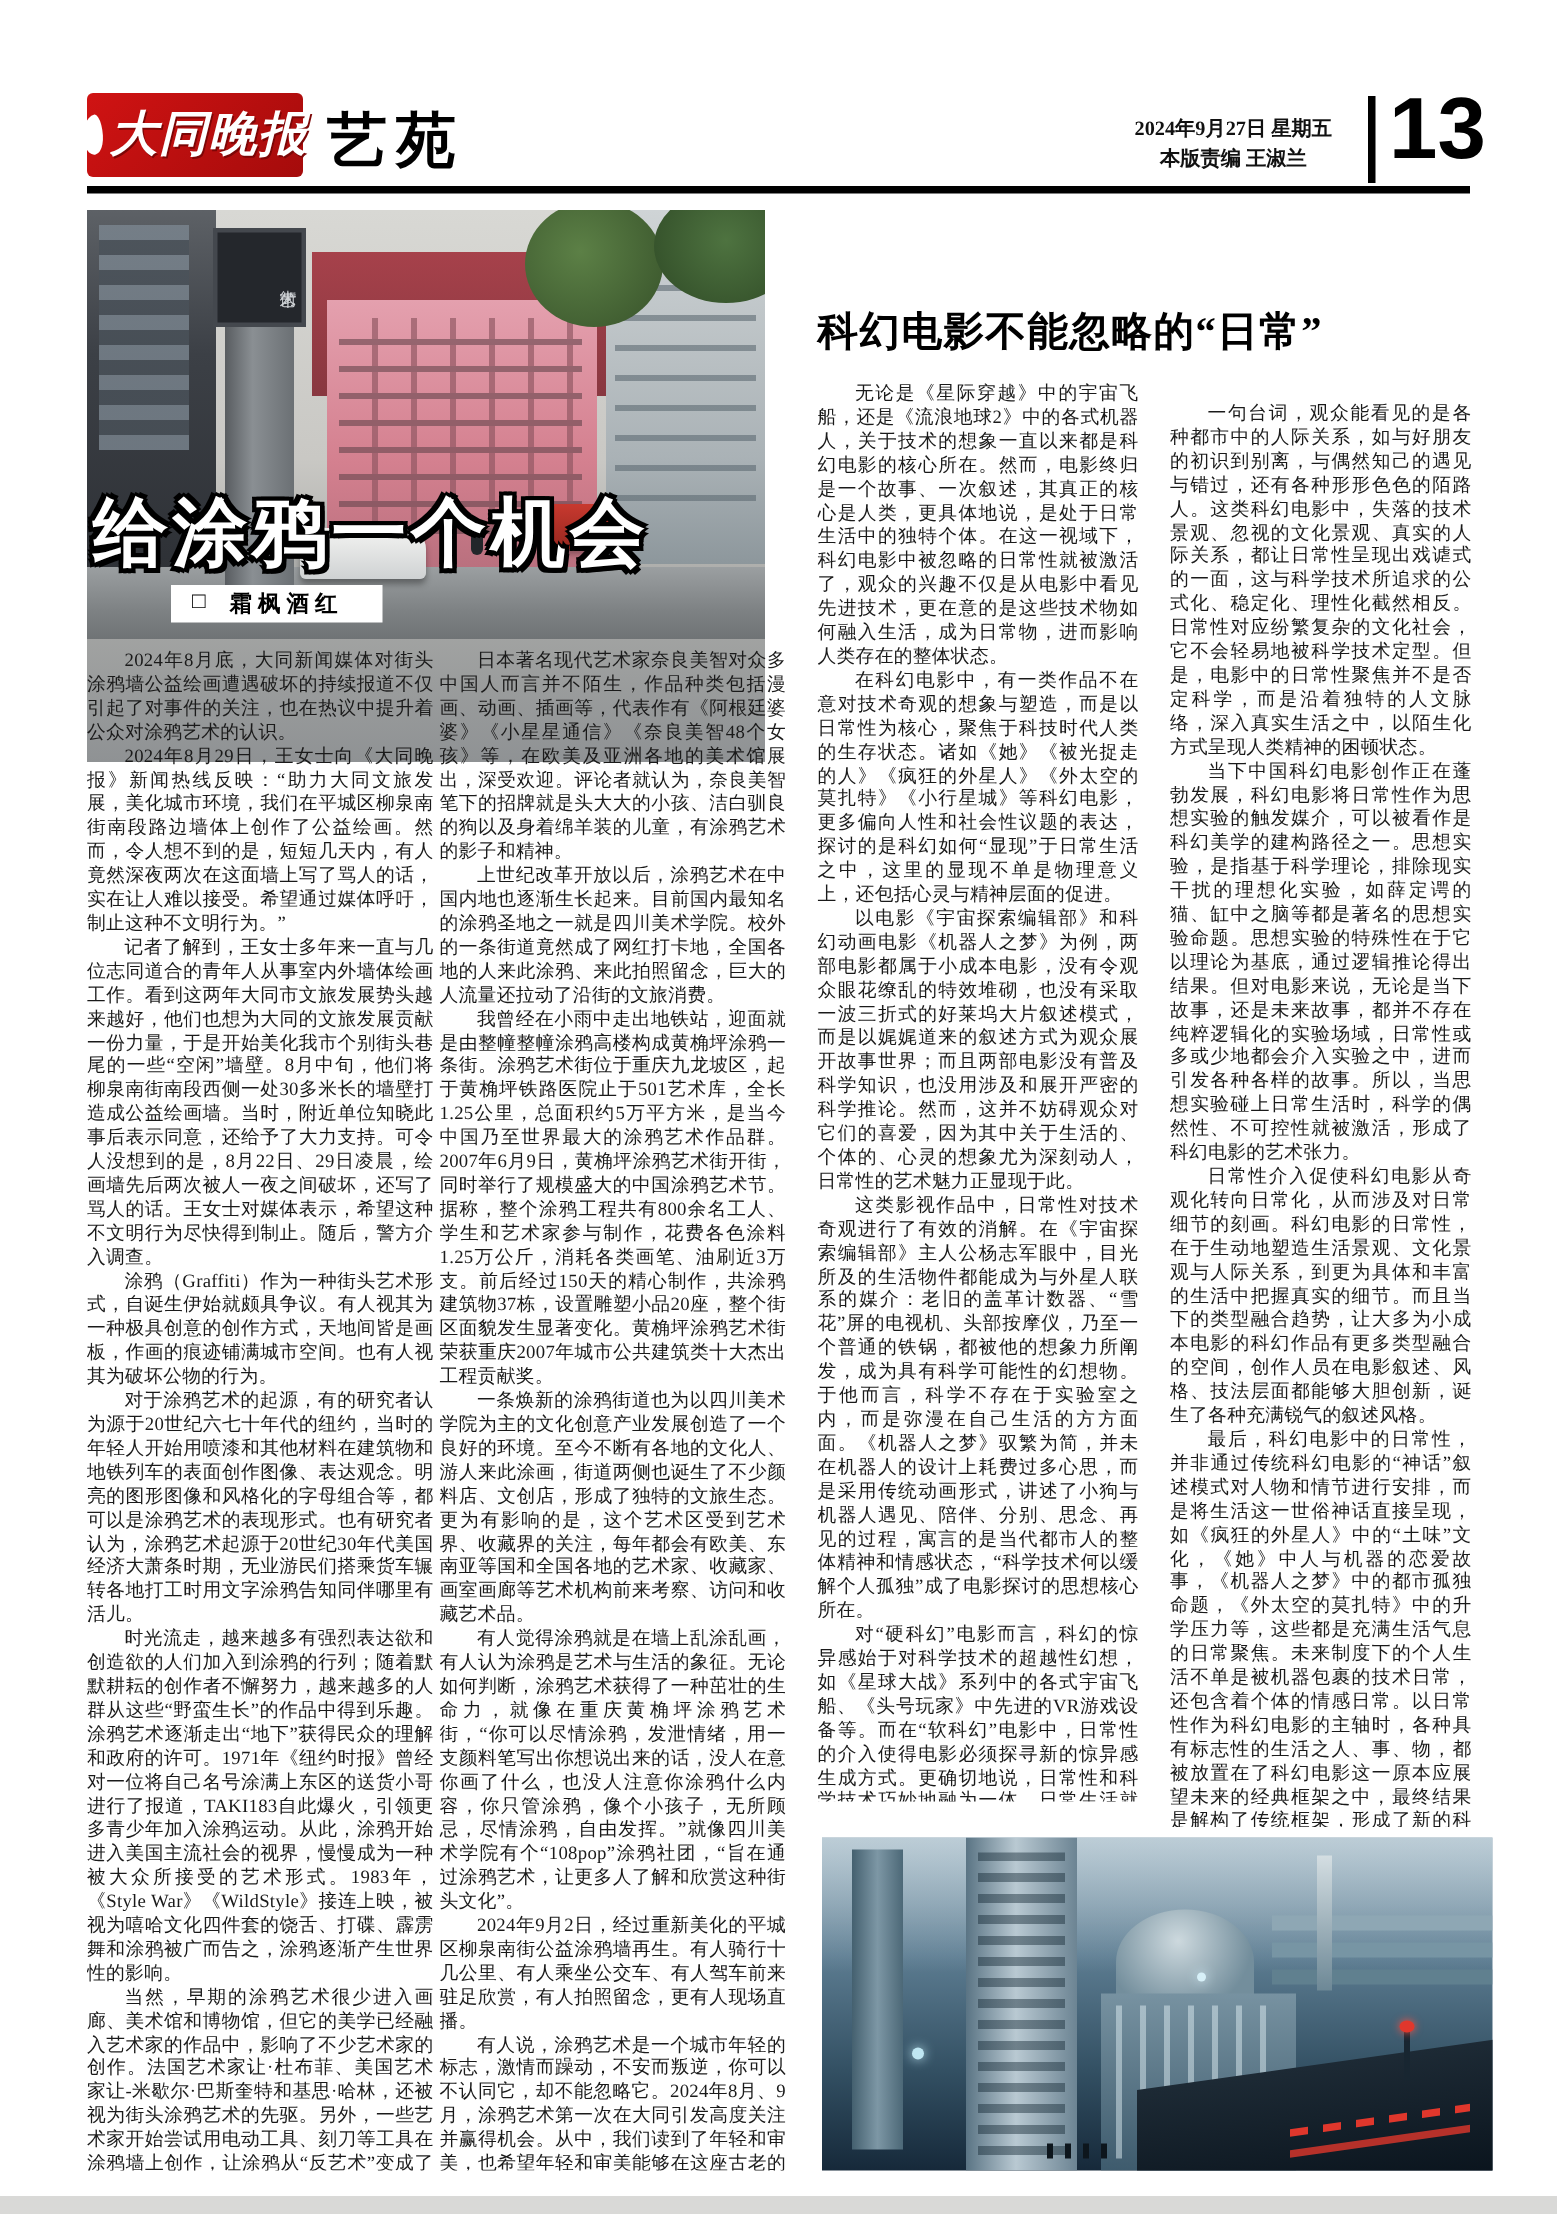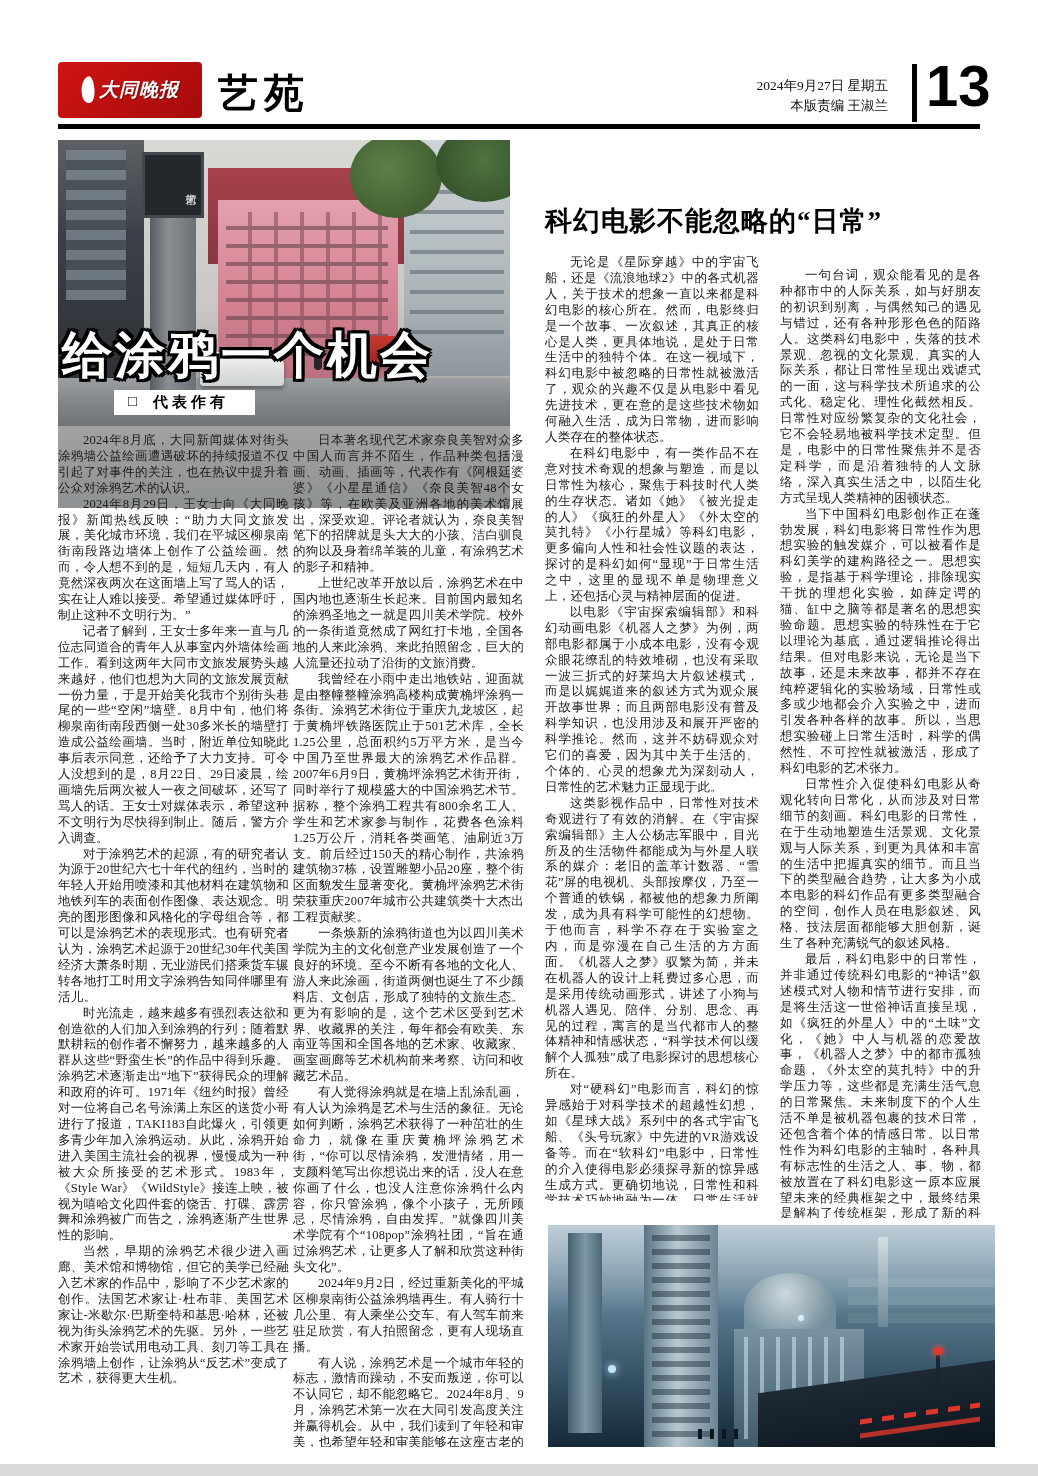--- a/index.html
+++ b/index.html
@@ -4,28 +4,28 @@
 <style>
   html,body{margin:0;padding:0;}
   body{width:1038px;height:1476px;background:#f2f2f0;position:relative;
        font-family:"Liberation Serif","DejaVu Serif",serif;color:#1a1a1a;}
   .page{position:absolute;inset:0;background:#ffffff;overflow:hidden;}
 
   
   .masthead{position:absolute;left:58px;top:62px;width:144px;height:56px;
     background:linear-gradient(135deg,#d01313,#a50b0b);border-radius:4px;
     display:flex;align-items:center;justify-content:center;gap:4px;}
-  .masthead .brand{color:#fff;font-weight:bold;font-size:19px;letter-spacing:1px;
+  .masthead .brand{color:#fff;font-weight:bold;font-size:32px;letter-spacing:1px;
     font-style:italic;text-shadow:1px 1px 0 #7c0606;white-space:nowrap;text-align:center;}
   .flame{width:14px;height:26px;background:#fff;border-radius:80% 20% 60% 40%/70% 30% 70% 30%;
     transform:rotate(-14deg);flex:0 0 auto;}
   .section-title{position:absolute;left:218px;top:66px;font-family:"Liberation Sans","DejaVu Sans",sans-serif;
     font-weight:700;font-size:40px;letter-spacing:6px;color:#000;}
-  .date-block{position:absolute;right:150px;top:76px;text-align:right;
-    font-size:13.5px;line-height:20px;font-weight:normal;color:#111;}
+  .date-block{position:absolute;right:150px;top:76px;text-align:center;
+    font-size:13.5px;line-height:20px;font-weight:bold;color:#111;}
   .pagebar{position:absolute;left:912px;top:64px;width:5px;height:58px;background:#000;}
   .pageno{position:absolute;left:926px;top:52px;font-family:"Liberation Sans","DejaVu Sans",sans-serif;
     font-weight:900;font-size:58px;color:#000;}
   .header-rule{position:absolute;left:58px;top:124px;width:922px;height:5px;background:#000;}
 
   
   .col{position:absolute;overflow:hidden;font-size:12.5px;line-height:15.9px;
     text-align:justify;letter-spacing:0.2px;}
   .col p{margin:0;text-indent:2em;}
   .colL1{left:58px;top:433px;width:231px;height:1014px;}
@@ -145,28 +145,29 @@
     <div class="ph tree2"></div>
     <div class="ph road"></div>
     <div class="ph sign-pillar"></div>
     <div class="ph sign-plate">艺术街</div>
     <div class="ph car-white"></div>
     <div class="ph truck-red"></div>
     <div class="ph pedestrian"></div>
     <h1 class="photo-title">给涂鸦一个机会</h1>
     <div class="byline">
       <span>□</span>
-      <span>代表作有</span>
+      <span>霜枫酒红</span>
     </div>
   </div>
 
   <div class="col colL1">
       <p>2024年8月底，大同新闻媒体对街头涂鸦墙公益绘画遭遇破坏的持续报道不仅引起了对事件的关注，也在热议中提升着公众对涂鸦艺术的认识。</p>
       <p>2024年8月29日，王女士向《大同晚报》新闻热线反映：“助力大同文旅发展，美化城市环境，我们在平城区柳泉南街南段路边墙体上创作了公益绘画。然而，令人想不到的是，短短几天内，有人竟然深夜两次在这面墙上写了骂人的话，实在让人难以接受。希望通过媒体呼吁，制止这种不文明行为。”</p>
       <p>记者了解到，王女士多年来一直与几位志同道合的青年人从事室内外墙体绘画工作。看到这两年大同市文旅发展势头越来越好，他们也想为大同的文旅发展贡献一份力量，于是开始美化我市个别街头巷尾的一些“空闲”墙壁。8月中旬，他们将柳泉南街南段西侧一处30多米长的墙壁打造成公益绘画墙。当时，附近单位知晓此事后表示同意，还给予了大力支持。可令人没想到的是，8月22日、29日凌晨，绘画墙先后两次被人一夜之间破坏，还写了骂人的话。王女士对媒体表示，希望这种不文明行为尽快得到制止。随后，警方介入调查。</p>
+      <p>涂鸦（Graffiti）作为一种街头艺术形式，自诞生伊始就颇具争议。有人视其为一种极具创意的创作方式，天地间皆是画板，作画的痕迹铺满城市空间。也有人视其为破坏公物的行为。</p>
       <p>对于涂鸦艺术的起源，有的研究者认为源于20世纪六七十年代的纽约，当时的年轻人开始用喷漆和其他材料在建筑物和地铁列车的表面创作图像、表达观念。明亮的图形图像和风格化的字母组合等，都可以是涂鸦艺术的表现形式。也有研究者认为，涂鸦艺术起源于20世纪30年代美国经济大萧条时期，无业游民们搭乘货车辗转各地打工时用文字涂鸦告知同伴哪里有活儿。</p>
       <p>时光流走，越来越多有强烈表达欲和创造欲的人们加入到涂鸦的行列；随着默默耕耘的创作者不懈努力，越来越多的人群从这些“野蛮生长”的作品中得到乐趣。涂鸦艺术逐渐走出“地下”获得民众的理解和政府的许可。1971年《纽约时报》曾经对一位将自己名号涂满上东区的送货小哥进行了报道，TAKI183自此爆火，引领更多青少年加入涂鸦运动。从此，涂鸦开始进入美国主流社会的视界，慢慢成为一种被大众所接受的艺术形式。1983年，《Style War》《WildStyle》接连上映，被视为嘻哈文化四件套的饶舌、打碟、霹雳舞和涂鸦被广而告之，涂鸦逐渐产生世界性的影响。</p>
       <p>当然，早期的涂鸦艺术很少进入画廊、美术馆和博物馆，但它的美学已经融入艺术家的作品中，影响了不少艺术家的创作。法国艺术家让·杜布菲、美国艺术家让-米歇尔·巴斯奎特和基思·哈林，还被视为街头涂鸦艺术的先驱。另外，一些艺术家开始尝试用电动工具、刻刀等工具在涂鸦墙上创作，让涂鸦从“反艺术”变成了艺术，获得更大生机。</p>
     </div>
   <div class="col colL2">
       <p>日本著名现代艺术家奈良美智对众多中国人而言并不陌生，作品种类包括漫画、动画、插画等，代表作有《阿根廷婆婆》《小星星通信》《奈良美智48个女孩》等，在欧美及亚洲各地的美术馆展出，深受欢迎。评论者就认为，奈良美智笔下的招牌就是头大大的小孩、洁白驯良的狗以及身着绵羊装的儿童，有涂鸦艺术的影子和精神。</p>
       <p>上世纪改革开放以后，涂鸦艺术在中国内地也逐渐生长起来。目前国内最知名的涂鸦圣地之一就是四川美术学院。校外的一条街道竟然成了网红打卡地，全国各地的人来此涂鸦、来此拍照留念，巨大的人流量还拉动了沿街的文旅消费。</p>
       <p>我曾经在小雨中走出地铁站，迎面就是由整幢整幢涂鸦高楼构成黄桷坪涂鸦一条街。涂鸦艺术街位于重庆九龙坡区，起于黄桷坪铁路医院止于501艺术库，全长1.25公里，总面积约5万平方米，是当今中国乃至世界最大的涂鸦艺术作品群。2007年6月9日，黄桷坪涂鸦艺术街开街，同时举行了规模盛大的中国涂鸦艺术节。据称，整个涂鸦工程共有800余名工人、学生和艺术家参与制作，花费各色涂料1.25万公斤，消耗各类画笔、油刷近3万支。前后经过150天的精心制作，共涂鸦建筑物37栋，设置雕塑小品20座，整个街区面貌发生显著变化。黄桷坪涂鸦艺术街荣获重庆2007年城市公共建筑类十大杰出工程贡献奖。</p>
       <p>一条焕新的涂鸦街道也为以四川美术学院为主的文化创意产业发展创造了一个良好的环境。至今不断有各地的文化人、游人来此涂画，街道两侧也诞生了不少颜料店、文创店，形成了独特的文旅生态。更为有影响的是，这个艺术区受到艺术界、收藏界的关注，每年都会有欧美、东南亚等国和全国各地的艺术家、收藏家、画室画廊等艺术机构前来考察、访问和收藏艺术品。</p>
       <p>有人觉得涂鸦就是在墙上乱涂乱画，有人认为涂鸦是艺术与生活的象征。无论如何判断，涂鸦艺术获得了一种茁壮的生命力，就像在重庆黄桷坪涂鸦艺术街，“你可以尽情涂鸦，发泄情绪，用一支颜料笔写出你想说出来的话，没人在意你画了什么，也没人注意你涂鸦什么内容，你只管涂鸦，像个小孩子，无所顾忌，尽情涂鸦，自由发挥。”就像四川美术学院有个“108pop”涂鸦社团，“旨在通过涂鸦艺术，让更多人了解和欣赏这种街头文化”。</p>

